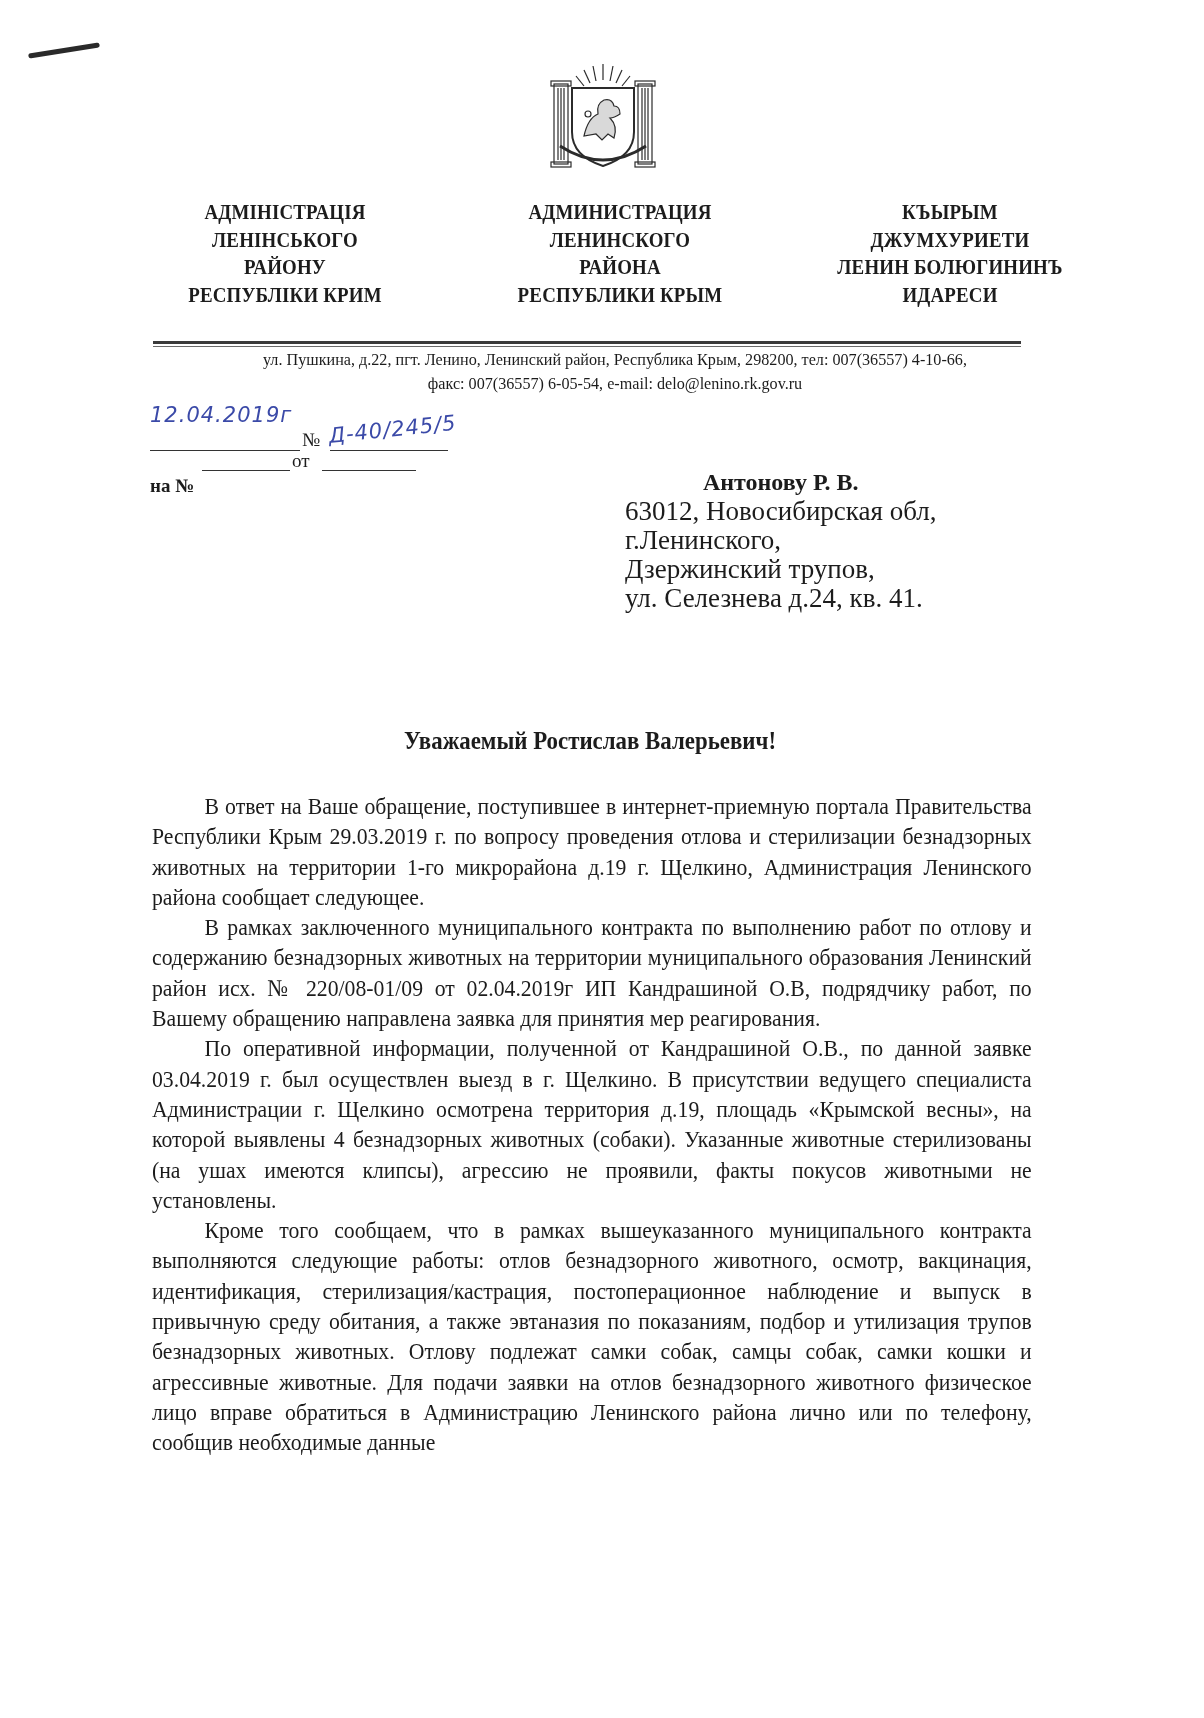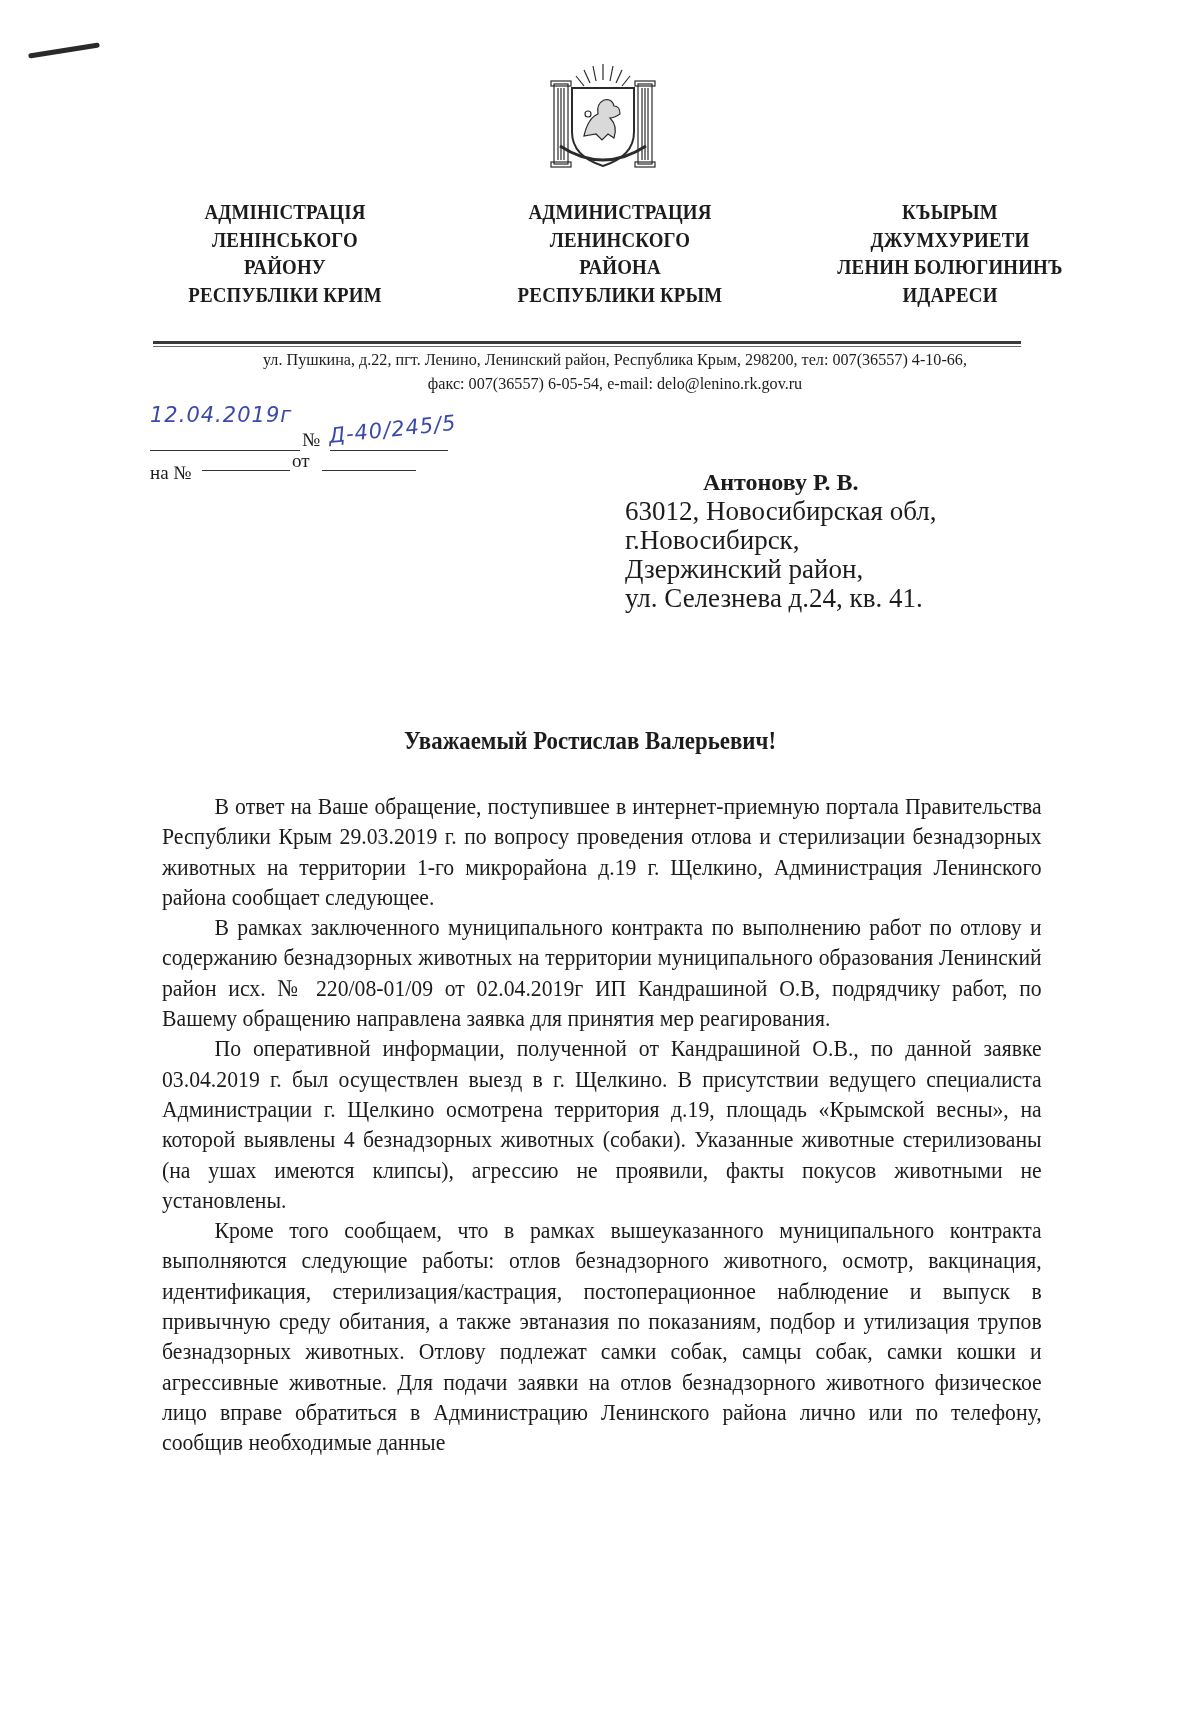--- a/index.html
+++ b/index.html
@@ -32,34 +32,34 @@
   .contact div { white-space: nowrap; }
   .hand {
     font-family: "DejaVu Sans", sans-serif; font-style: italic; color: #3b4aa8;
     font-size: 21px; letter-spacing: 1px;
   }
   .date-hand { left: 150px; top: 403px; }
   .ul1 { left: 150px; top: 450px; width: 150px; height: 1px; background: #333; }
   .no-label { left: 302px; top: 429px; font-size: 19px; }
   .num-hand { left: 330px; top: 424px; transform: rotate(-6deg); transform-origin: left bottom; }
   .ul2 { left: 330px; top: 450px; width: 118px; height: 1px; background: #333; }
-  .na-label { left: 150px; top: 462px; font-size: 19px; }
+  .na-label { left: 150px; top: 475px; font-size: 19px; font-weight: bold; }
   .ul3 { left: 202px; top: 470px; width: 88px; height: 1px; background: #333; }
   .ot-label { left: 292px; top: 450px; font-size: 19px; }
   .ul4 { left: 322px; top: 470px; width: 94px; height: 1px; background: #333; }
   .addressee { left: 625px; top: 467px; }
   .addressee .name { font-weight: bold; font-size: 24px; line-height: 30px; text-align: center; }
   .addressee .line { font-size: 27px; line-height: 29px; }
   .salutation {
     left: 150px; top: 726px; width: 880px; text-align: center; font-weight: bold;
     font-size: 26px; transform: scaleX(0.88); transform-origin: center top;
   }
   .body-text {
     left: 152px; top: 791px; width: 880px;
-    font-size: 24px; line-height: 30.3px; text-align: justify; margin-left: 10px;
+    font-size: 24px; line-height: 30.3px; text-align: justify;
   }
   .body-text p { margin: 0; text-indent: 58px; }
   .body-inner { transform: scaleX(0.905); transform-origin: left top; width: 972px; }
 </style>
 </head>
 <body>
 
 <div class="abs stray-mark"></div>
 
 <svg class="abs emblem" viewBox="0 0 110 112">
@@ -125,22 +125,22 @@
 <div class="abs hand num-hand">Д-40/245/5</div>
 <div class="abs ul2"></div>
 <div class="abs na-label">на №</div>
 <div class="abs ul3"></div>
 <div class="abs ot-label">от</div>
 <div class="abs ul4"></div>
 
 <div class="abs addressee">
   <div class="name">Антонову Р. В.</div>
   <div class="line">63012, Новосибирская обл,</div>
-  <div class="line">г.Новосибирск,</div>
-  <div class="line">Дзержинский район,</div>
+  <div class="line">г.Ленинского,</div>
+  <div class="line">Дзержинский трупов,</div>
   <div class="line">ул. Селезнева д.24, кв. 41.</div>
 </div>
 
 <div class="abs salutation">Уважаемый Ростислав Валерьевич!</div>
 
 <div class="abs body-text">
   <div class="body-inner">
     <p>В ответ  на Ваше обращение, поступившее в интернет-приемную портала Правительства Республики Крым 29.03.2019 г.  по вопросу проведения отлова и стерилизации безнадзорных животных на территории 1-го микрорайона д.19 г. Щелкино, Администрация Ленинского района сообщает следующее.</p>
     <p>В рамках заключенного муниципального контракта по выполнению работ по отлову и содержанию безнадзорных животных на территории муниципального образования Ленинский район исх. № 220/08-01/09 от 02.04.2019г ИП Кандрашиной О.В, подрядчику работ, по Вашему обращению направлена заявка для принятия мер реагирования.</p>
     <p>По оперативной информации, полученной от Кандрашиной О.В.,  по данной заявке 03.04.2019 г. был осуществлен выезд в г. Щелкино. В присутствии  ведущего специалиста Администрации г. Щелкино осмотрена территория д.19, площадь «Крымской весны», на которой выявлены 4 безнадзорных животных (собаки). Указанные животные стерилизованы (на ушах имеются клипсы), агрессию не проявили, факты покусов  животными не установлены.</p>

